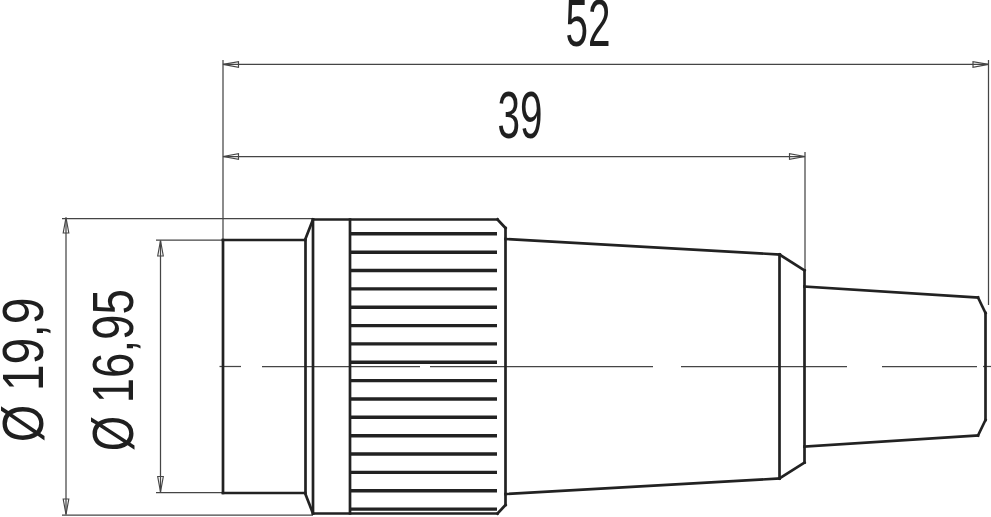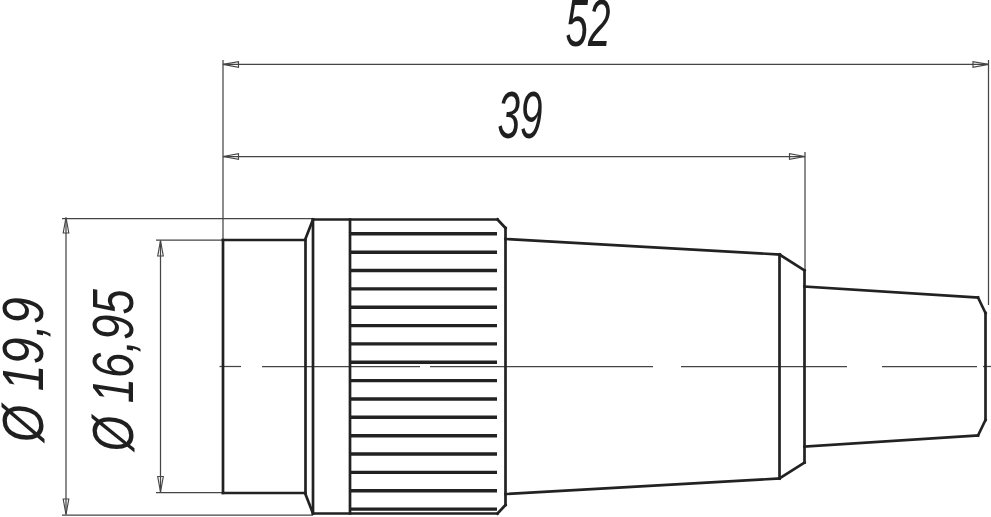--- a/index.html
+++ b/index.html
@@ -1,16 +1,16 @@
 <!DOCTYPE html>
 <html><head>
 <meta charset="utf-8">
 <style>
   html,body{margin:0;padding:0;background:#ffffff;}
-  #wrap{position:relative;width:991px;height:517px;background:#fff;overflow:hidden;font-style:italic;}
+  #wrap{position:relative;width:991px;height:517px;background:#fff;overflow:hidden;}
   svg{display:block;}
   text{font-family:"Liberation Sans", sans-serif;fill:#1f1f1f;}
 </style>
 </head>
 <body>
 <div id="wrap">
 <svg width="991" height="517" viewBox="0 0 991 517">
 
   <g stroke="#454545" stroke-width="1.25" fill="none">
     <line x1="223" y1="64.4" x2="988.5" y2="64.4"></line>

